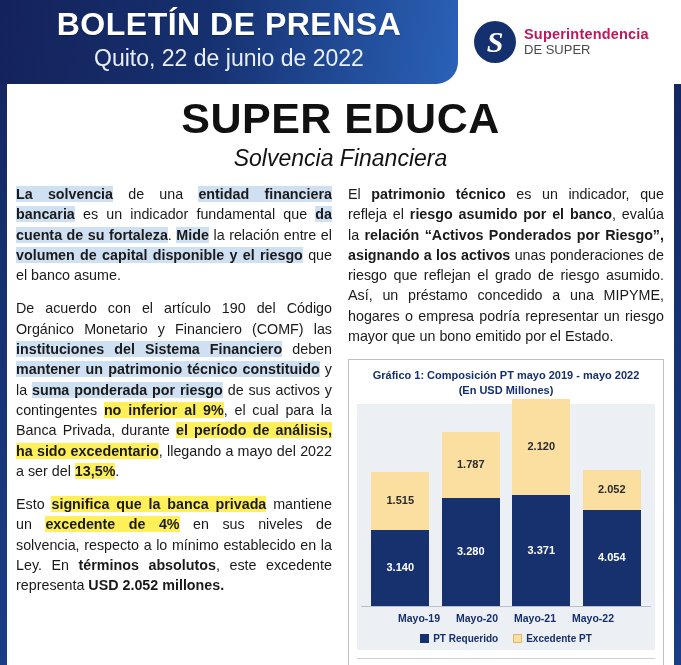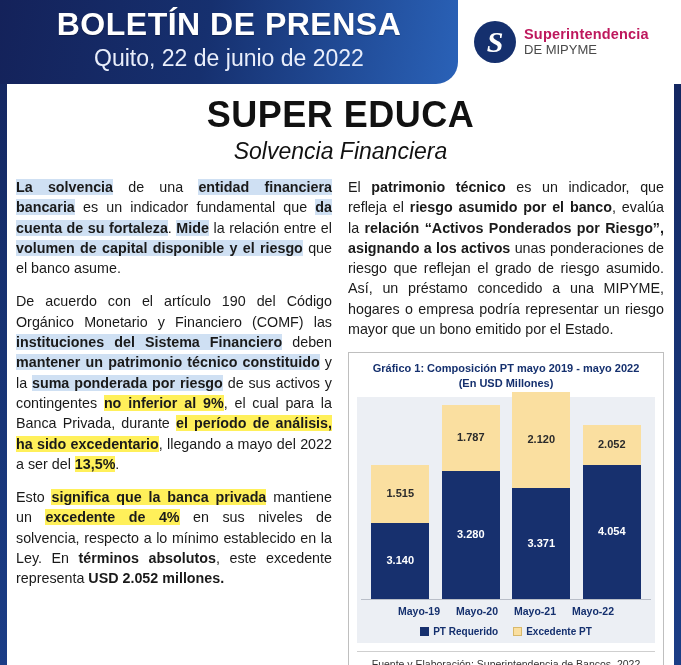--- a/index.html
+++ b/index.html
@@ -93,21 +93,21 @@
     font-size: 13px;
     color: #4a4a4a;
     display: block;
   }
   
   .titles {
     text-align: center;
     padding: 10px 0 6px 0;
   }
   .main-title {
-    font-size: 36px;
+    font-size: 43px;
     font-weight: bold;
     color: #111111;
     letter-spacing: .5px;
   }
   .sub-title {
     font-size: 23px;
     font-style: italic;
     color: #111111;
     margin-top: 2px;
   }
@@ -223,21 +223,21 @@
 
 <div class="header">
   <div class="header-left">
     <div class="header-title">BOLETÍN DE PRENSA</div>
     <div class="header-sub">Quito, 22 de junio de 2022</div>
   </div>
   <div class="header-right">
     <div class="logo-mark">S</div>
     <div class="logo-text">
       <span class="l1">Superintendencia</span>
-      <span class="l2">DE MIPYME</span>
+      <span class="l2">DE SUPER</span>
     </div>
   </div>
 </div>
 
 <div class="titles">
   <div class="main-title">SUPER EDUCA</div>
   <div class="sub-title">Solvencia Financiera</div>
 </div>
 
 <div class="columns">
@@ -260,31 +260,31 @@
       <div class="chart-area">
         <div class="bars">
 
           <div class="bar-group">
             <div class="seg seg-top" style="height:58px">1.515</div>
             <div class="seg seg-bot" style="height:76px">3.140</div>
           </div>
 
           <div class="bar-group">
             <div class="seg seg-top" style="height:66px">1.787</div>
-            <div class="seg seg-bot" style="height:128px">3.280</div>
+            <div class="seg seg-bot" style="height:108px">3.280</div>
           </div>
 
           <div class="bar-group">
             <div class="seg seg-top" style="height:96px">2.120</div>
             <div class="seg seg-bot" style="height:111px">3.371</div>
           </div>
 
           <div class="bar-group">
             <div class="seg seg-top" style="height:40px">2.052</div>
-            <div class="seg seg-bot" style="height:134px">4.054</div>
+            <div class="seg seg-bot" style="height:96px">4.054</div>
           </div>
 
         </div>
 
         <div class="x-labels">
           <span>Mayo-19</span>
           <span>Mayo-20</span>
           <span>Mayo-21</span>
           <span>Mayo-22</span>
         </div>

